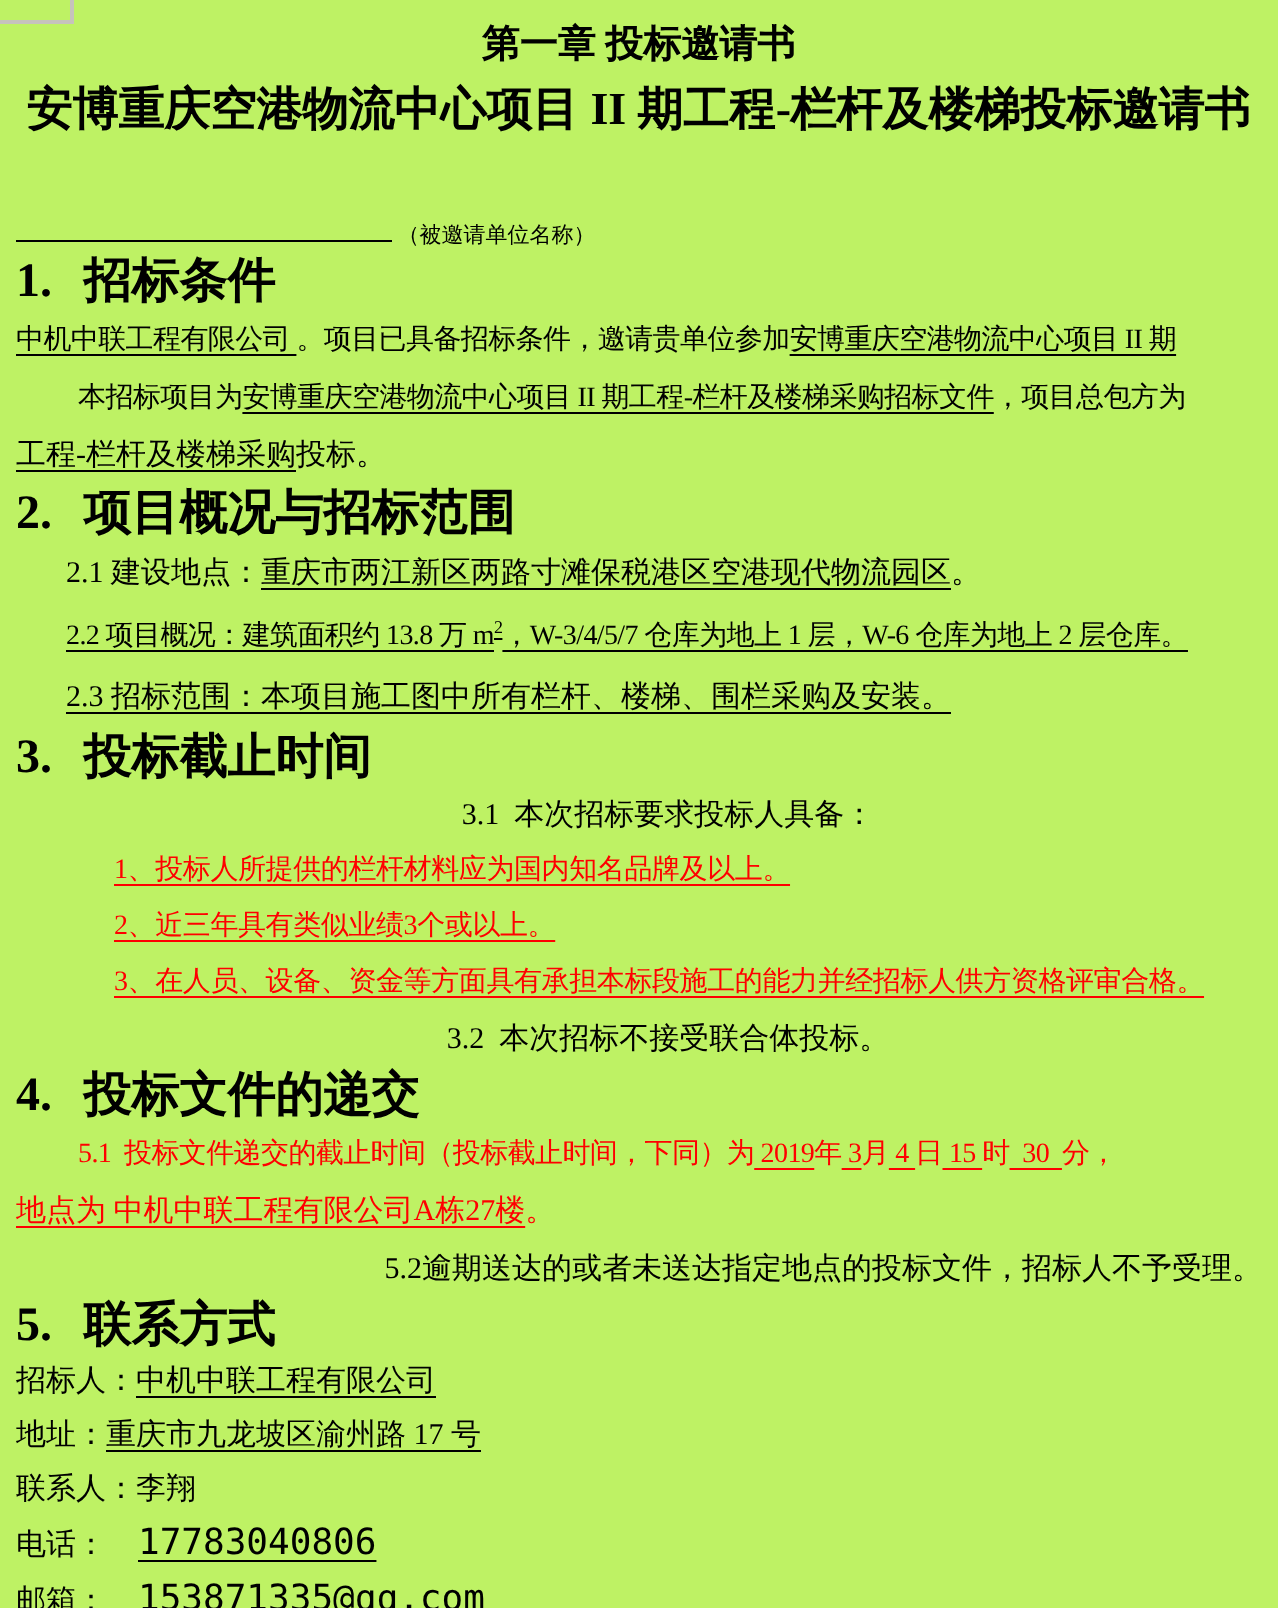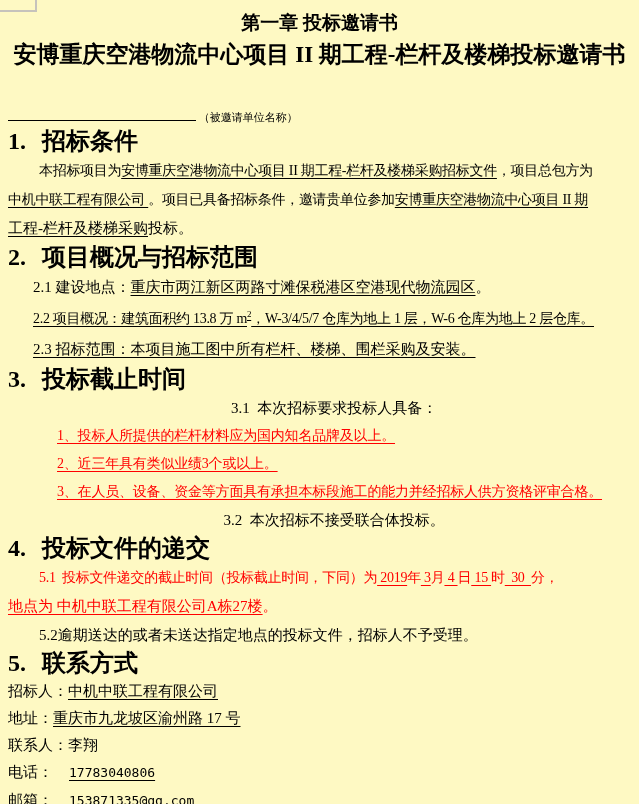--- a/index.html
+++ b/index.html
@@ -1,17 +1,17 @@
 <!DOCTYPE html>
 <html><head>
 <meta charset="utf-8">
 <style>
   html,body{margin:0;padding:0;background:#fff;}
   .page{
-    position:relative;width:639px;height:804px;background:#fef9c3;overflow:hidden;
+    position:relative;width:639px;height:804px;background:#bef264;overflow:hidden;
     box-sizing:border-box;padding:8px;
     font-family:"Liberation Serif","DejaVu Serif",serif;
     color:#000;font-size:15px;
   }
   .corner{position:absolute;left:0;top:0;width:35px;height:10px;
     border-right:2px solid #c6c3bc;border-bottom:2px solid #c6c3bc;}
   .t1{text-align:center;font-weight:bold;font-size:19px;line-height:26px;margin:2px 0 0;}
   .t2{text-align:center;font-weight:bold;font-size:23px;line-height:24px;margin:7px 0 0;}
   .blankrow{margin-top:38px;height:22px;font-size:11px;white-space:pre;}
   .blankline{display:inline-block;width:188px;height:15px;border-bottom:1px solid #000;}
@@ -19,62 +19,62 @@
   .sech .num{display:inline-block;width:34px;}
   .line{white-space:pre;line-height:29px;}
   .indent{padding-left:31px;}
   .tight{font-size:14px;letter-spacing:-0.3px;}
   .item{margin-left:25px;line-height:31px;white-space:pre;}
   .item31{margin-left:29px;line-height:28px;white-space:pre;text-align:center;}
   .req{margin-left:49px;line-height:28px;font-size:14px;letter-spacing:-0.2px;white-space:pre;}
   .red{color:#ff0000;}
   .u{text-decoration:underline;text-underline-offset:3px;text-decoration-thickness:1px;}
   .crow{line-height:20px;margin-bottom:7px;white-space:pre;}
-  .mono{font-family:"DejaVu Sans Mono",monospace;font-size:13px;}
+  .mono{font-family:"DejaVu Sans Mono",monospace;font-size:18px;}
   .gap{margin-left:16px;}
   .wavy{text-decoration-line:underline;text-decoration-style:wavy;text-decoration-color:#ff0000;
         text-underline-offset:3px;text-decoration-thickness:1px;}
   sup{font-size:9px;line-height:0;}
 </style>
 </head>
 <body>
 
 <div class="page">
   <div class="corner"></div>
 
   <div class="t1">第一章 投标邀请书</div>
   <div class="t2">安博重庆空港物流中心项目 II 期工程-栏杆及楼梯投标邀请书</div>
 
   <div class="blankrow"><span class="blankline"></span> <span>（被邀请单位名称）</span></div>
 
   <div class="sech"><span class="num">1.</span><span>招标条件</span></div>
   <div>
+    <div class="line tight"><span class="u">中机中联工程有限公司 </span><span>。项目已具备招标条件，邀请贵单位参加</span><span class="u">安博重庆空港物流中心项目 II 期</span></div>
     <div class="line tight indent"><span>本招标项目为</span><span class="u">安博重庆空港物流中心项目 II 期工程-栏杆及楼梯采购招标文件</span><span>，项目总包方为</span></div>
-    <div class="line tight"><span class="u">中机中联工程有限公司 </span><span>。项目已具备招标条件，邀请贵单位参加</span><span class="u">安博重庆空港物流中心项目 II 期</span></div>
     <div class="line"><span class="u">工程-栏杆及楼梯采购</span><span>投标。</span></div>
   </div>
 
   <div class="sech"><span class="num">2.</span><span>项目概况与招标范围</span></div>
   <div class="item"><span>2.1 建设地点：</span><span class="u">重庆市两江新区两路寸滩保税港区空港现代物流园区</span><span>。</span></div>
   <div class="item tight"><span class="u">2.2 项目概况：建筑面积约 13.8 万 m</span><sup class="u">2</sup><span class="u">，W-3/4/5/7 仓库为地上 1 层，W-6 仓库为地上 2 层仓库。</span></div>
   <div class="item"><span class="u">2.3 招标范围：本项目施工图中所有栏杆、楼梯、围栏采购及安装。</span></div>
 
   <div class="sech"><span class="num">3.</span><span>投标截止时间</span></div>
   <div class="item31"><span>3.1  本次招标要求投标人具备：</span></div>
   <div class="req red"><span class="u">1、投标人所提供的栏杆材料应为国内知名品牌及以上。</span></div>
   <div class="req red"><span class="u">2、近三年具有类似业绩3个或以上。</span></div>
   <div class="req red"><span class="u">3、在人员、设备、资金等方面具有承担本标段施工的能力并经招标人供方资格评审合格。</span></div>
   <div class="item31"><span>3.2  本次招标不接受联合体投标。</span></div>
 
   <div class="sech"><span class="num">4.</span><span>投标文件的递交</span></div>
   <div class="red">
     <div class="line tight indent"><span>5.1  投标文件递交的截止时间（投标截止时间，下同）为</span><span class="u"> 2019</span><span>年</span><span class="u"> 3</span><span>月</span><span class="u"> 4 </span><span>日</span><span class="u"> 15 </span><span>时</span><span class="u">  30  </span><span>分，</span></div>
     <div class="line"><span class="u">地点为 中机中联工程有限公司A栋27楼</span><span>。</span></div>
   </div>
-  <div class="line indent" style="line-height:28px;"><span>5.2逾期送达的或者未送达指定地点的投标文件，招标人不予受理。</span></div>
+  <div class="line indent" style="line-height:28px;text-align:right;"><span>5.2逾期送达的或者未送达指定地点的投标文件，招标人不予受理。</span></div>
 
   <div class="sech" style="margin-bottom:6px;"><span class="num">5.</span><span>联系方式</span></div>
   <div>
     <div class="crow"><span>招标人：</span><span class="u">中机中联工程有限公司</span></div>
     <div class="crow"><span>地址：</span><span class="u">重庆市九龙坡区渝州路 17 号</span></div>
     <div class="crow"><span>联系人：</span><span>李翔</span></div>
     <div class="crow"><span>电话：</span><span class="u mono gap">17783040806</span></div>
     <div class="crow"><span>邮箱：</span><span class="mono gap">153871335@</span><span class="mono wavy">qq</span><span class="mono">.com</span></div>
   </div>
 </div>

